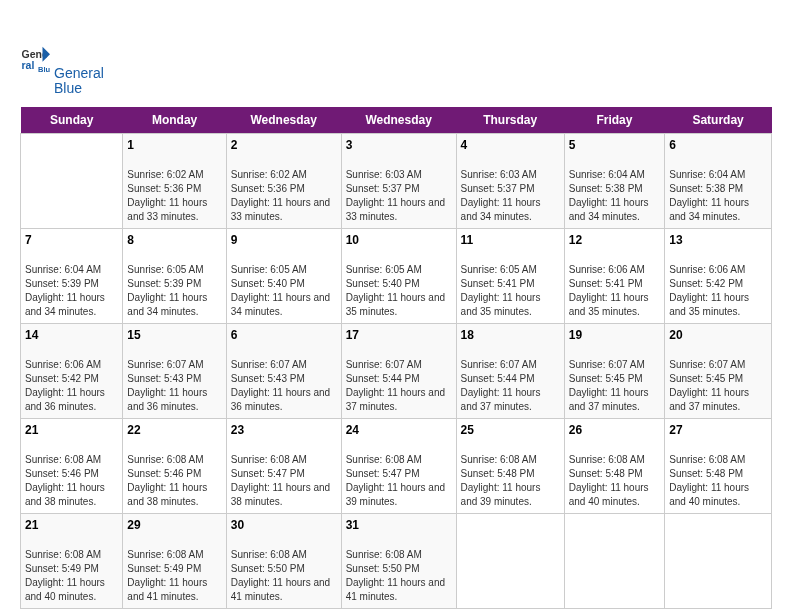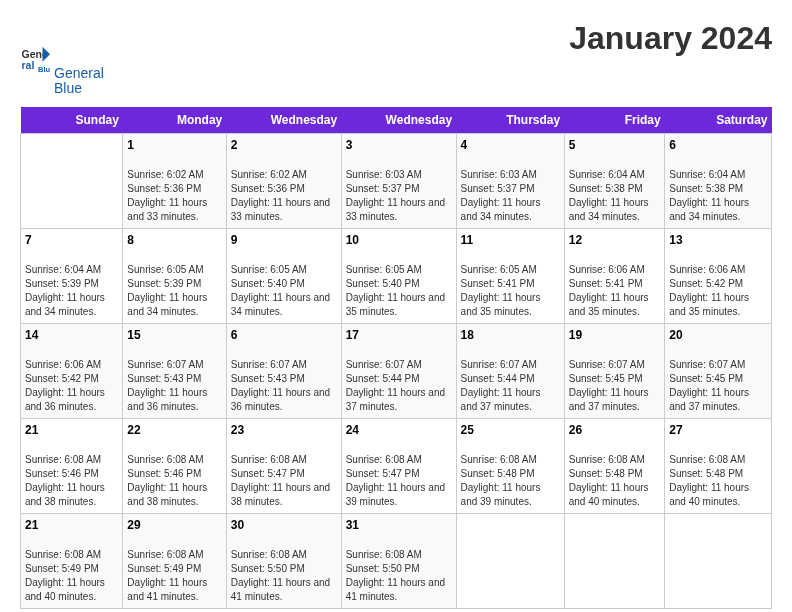--- a/index.html
+++ b/index.html
@@ -46,24 +46,24 @@
     .subtitle {
       font-size: 15px;
       color: #555;
     }
     table {
       width: 100%;
       border-collapse: collapse;
       font-size: 11px;
     }
     thead tr th {
-      background-color: #6d28d9;
+      background-color: #701a75;
       color: #fff;
       padding: 6px 4px;
-      text-align: right;
+      text-align: center;
       font-size: 12px;
       font-weight: bold;
     }
     tbody tr td {
       border: 1px solid #ccc;
       vertical-align: top;
       padding: 4px;
       min-height: 70px;
       background: #fff;
     }
@@ -98,21 +98,20 @@
       <text x="24" y="38" font-size="10" font-weight="bold" fill="#1a5fa8">Blue</text>
     </svg>
     <div>
       <div class="logo-text">
         <span>General</span><br>
         <span style="color:#1a5fa8">Blue</span>
       </div>
     </div>
   </div>
   <div class="title-area">
-    <div class="main-title">January 2024</div>
   </div>
 </div>
 
 <table>
   <thead>
     <tr>
     <th>Sunday</th>
         <th>Monday</th>
         <th>Wednesday</th>
         <th>Wednesday</th>

